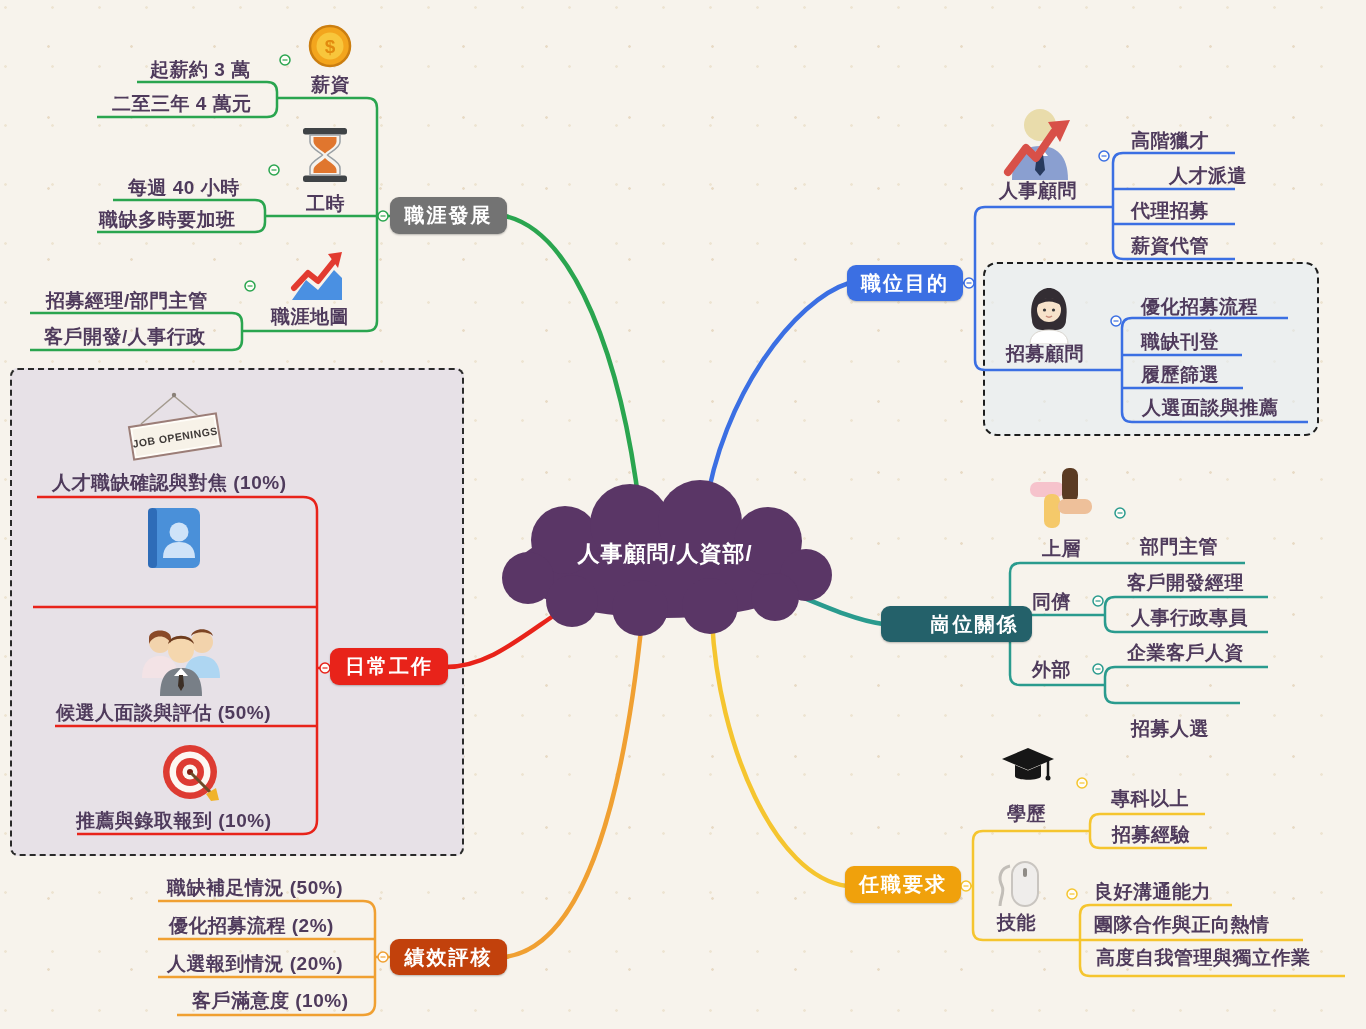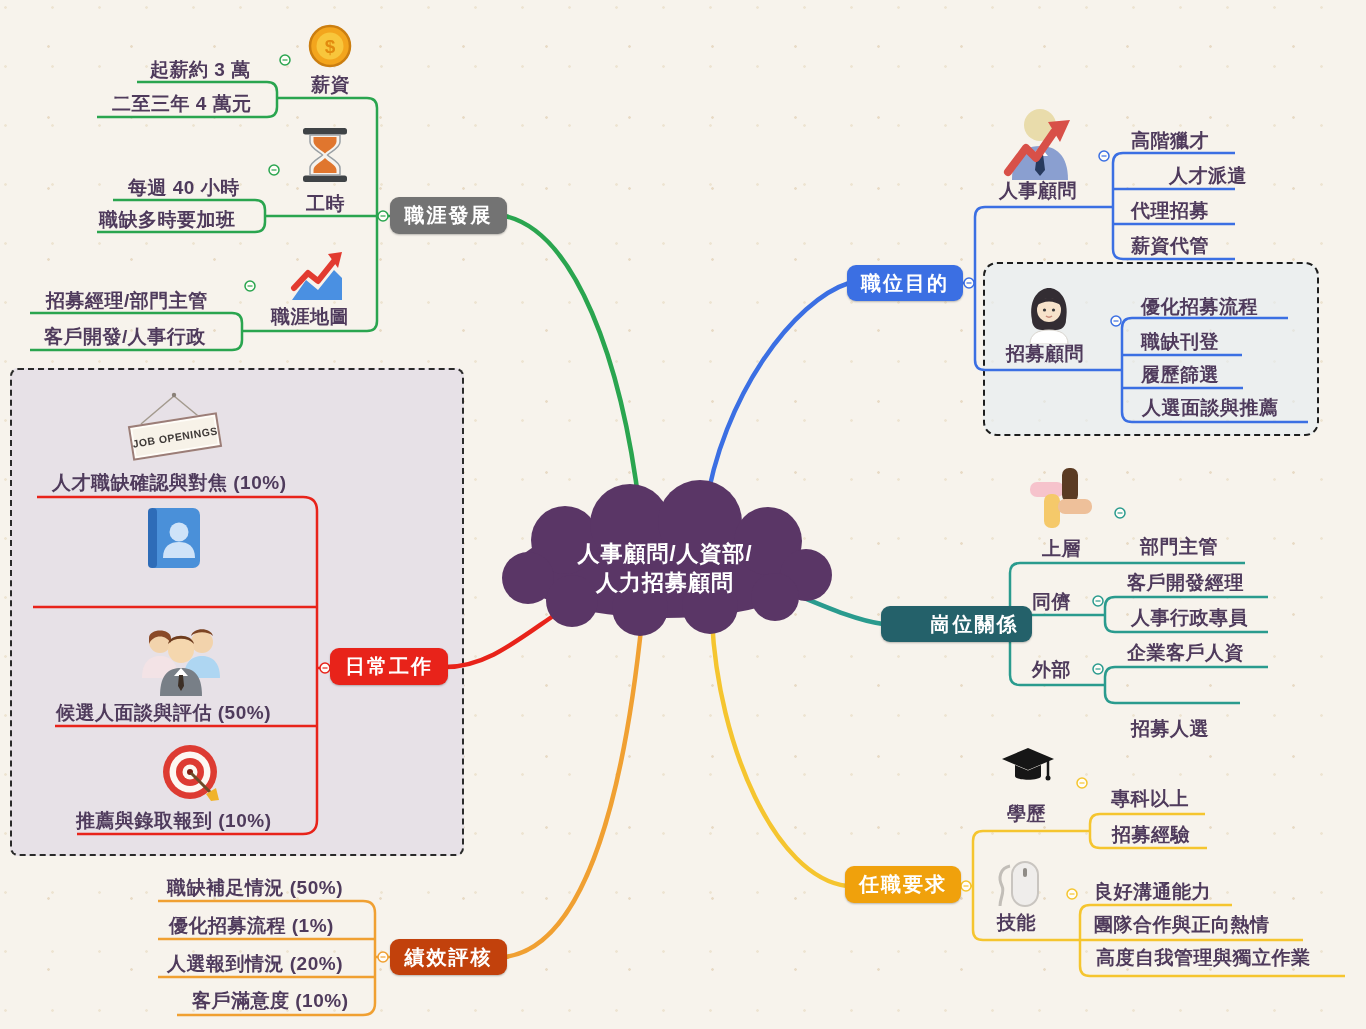--- a/index.html
+++ b/index.html
@@ -182,21 +182,20 @@
     <circle cx="572" cy="601" r="26"></circle>
       <circle cx="640" cy="608" r="28"></circle>
     <circle cx="710" cy="606" r="28"></circle>
       <circle cx="775" cy="597" r="24"></circle>
   </g>
 </svg>
 
 <div class="abs layer-top" style="left:0;top:0;width:1366px;height:1029px;">
 
   <div class="center-text" style="top:539px;">人事顧問/人資部/</div>
-  <div class="center-text" style="top:568px;">人力招募顧問</div>
 
   <div class="node node-career" style="left:390px;top:197px;width:117px;height:37px;">職涯發展</div>
   <div class="node node-purpose" style="left:847px;top:265px;width:116px;height:36px;">職位目的</div>
   <div class="node node-daily" style="left:330px;top:648px;width:118px;height:37px;">日常工作</div>
   <div class="node node-relation" style="left:881px;top:606px;width:115px;height:36px;padding-left:36px;">崗位關係</div>
   <div class="node node-requirement" style="left:845px;top:866px;width:116px;height:37px;">任職要求</div>
   <div class="node node-performance" style="left:390px;top:939px;width:117px;height:36px;">績效評核</div>
 
   <div class="lbl" style="left:150px;top:57px;">起薪約 3 萬</div>
   <div class="lbl" style="left:112px;top:91px;">二至三年 4 萬元</div>
@@ -341,17 +340,17 @@
   </span>
   <span class="abs" style="left:996px;top:858px;">
     <svg width="44" height="52" viewBox="0 0 44 52">
       <path d="M14,8 C4,10 2,20 6,28 C9,34 4,40 4,48" stroke="#c2beb8" stroke-width="3" fill="none"></path>
       <rect x="16" y="4" width="26" height="44" rx="13" fill="#efedeb" stroke="#c9c5c0" stroke-width="2"></rect>
       <rect x="27" y="10" width="4" height="9" rx="2" fill="#8f8b86"></rect>
     </svg>
   </span>
 
   <div class="lbl" style="left:167px;top:875px;">職缺補足情況 (50%)</div>
-  <div class="lbl" style="left:169px;top:913px;">優化招募流程 (1%)</div>
+  <div class="lbl" style="left:169px;top:913px;">優化招募流程 (2%)</div>
   <div class="lbl" style="left:167px;top:951px;">人選報到情況 (20%)</div>
   <div class="lbl" style="left:192px;top:988px;">客戶滿意度 (10%)</div>
 
 </div>
 
 </body></html>

